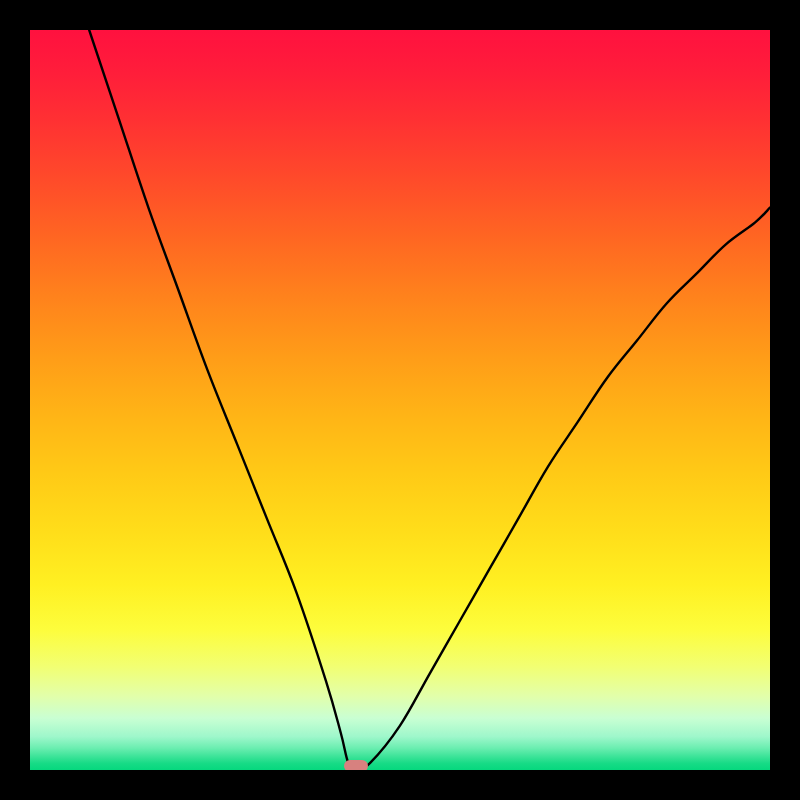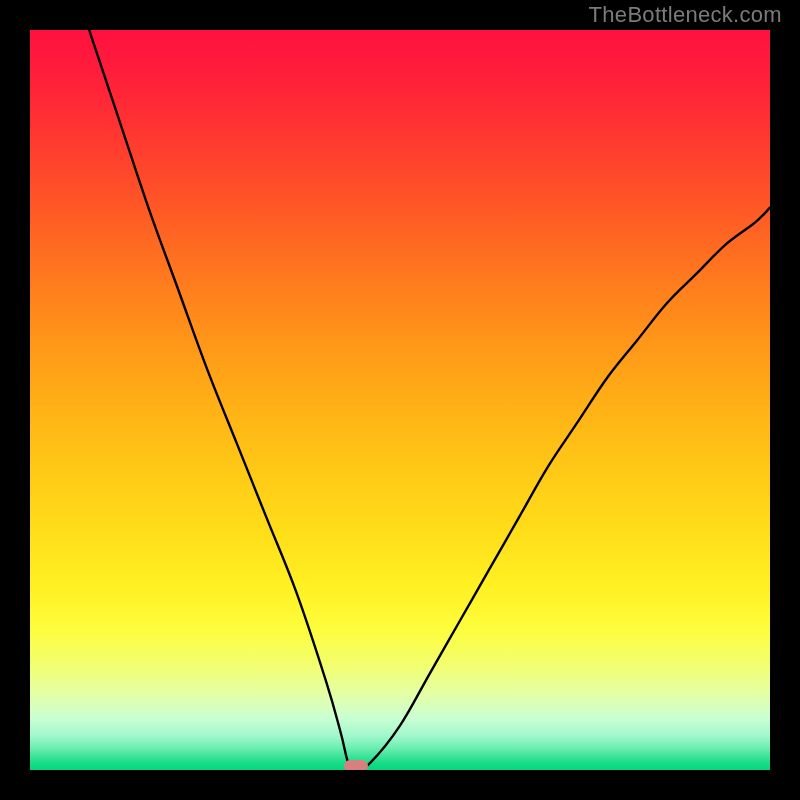--- a/index.html
+++ b/index.html
@@ -93,14 +93,13 @@
   <div class="plot-area">
     <div class="gradient-bg"></div>
 
     <svg class="curve-svg" viewBox="0 0 740 740" preserveAspectRatio="none">
       <path id="curve-path" class="curve-path" d="M 59.2 0 C 64.528 15.983999999999991, 78.14399999999999 56.83199999999995, 88.8 88.79999999999995 C 99.456 120.76799999999996, 107.744 146.96400000000003, 118.4 177.60000000000002 C 129.056 208.23600000000002, 137.344 229.696, 148 259 C 158.656 288.304, 166.944 312.428, 177.6 340.4 C 188.256 368.37199999999996, 196.544 387.76, 207.20000000000002 414.4 C 217.85600000000002 441.03999999999996, 226.144 461.76, 236.8 488.4 C 247.45600000000002 515.04, 255.74399999999997 533.096, 266.4 562.4 C 277.056 591.704, 288.008 625.892, 296 651.2 C 303.992 676.508, 306.80400000000003 688.348, 310.8 703 C 314.796 717.652, 315.536 725.94, 318.2 732.6 C 320.864 739.26, 321.60400000000004 740, 325.6 740 C 329.596 740, 332.408 740.592, 340.40000000000003 732.6 C 348.39200000000005 724.6080000000001, 359.344 711.5840000000001, 370 695.6 C 380.656 679.616, 388.944 662.448, 399.6 643.8 C 410.25600000000003 625.1519999999999, 418.544 610.648, 429.2 592 C 439.856 573.352, 448.144 558.8480000000001, 458.8 540.2 C 469.456 521.552, 477.744 507.048, 488.40000000000003 488.4 C 499.05600000000004 469.75199999999995, 507.344 453.916, 518 436.6 C 528.656 419.28400000000005, 536.944 408.1840000000001, 547.6 392.20000000000005 C 558.2560000000001 376.216, 566.5440000000001 362.45199999999994, 577.2 347.79999999999995 C 587.856 333.14799999999997, 596.144 324.12, 606.8 310.8 C 617.4559999999999 297.48, 625.7439999999999 285.788, 636.4 273.8 C 647.056 261.812, 655.344 254.856, 666 244.2 C 676.656 233.54399999999998, 684.944 223.92400000000004, 695.5999999999999 214.60000000000002 C 706.2559999999999 205.276, 717.208 199.05999999999997, 725.1999999999999 192.39999999999998 C 733.1919999999999 185.73999999999998, 737.336 180.264, 740 177.60000000000002"></path>
     </svg>
 
     <div id="marker" class="marker" style="left: 325.6px; top: 736px; background: rgb(215, 129, 127);"></div>
   </div>
 
-  <div class="watermark">TheBottleneck.com</div>
 </div>
 
 </body></html>

